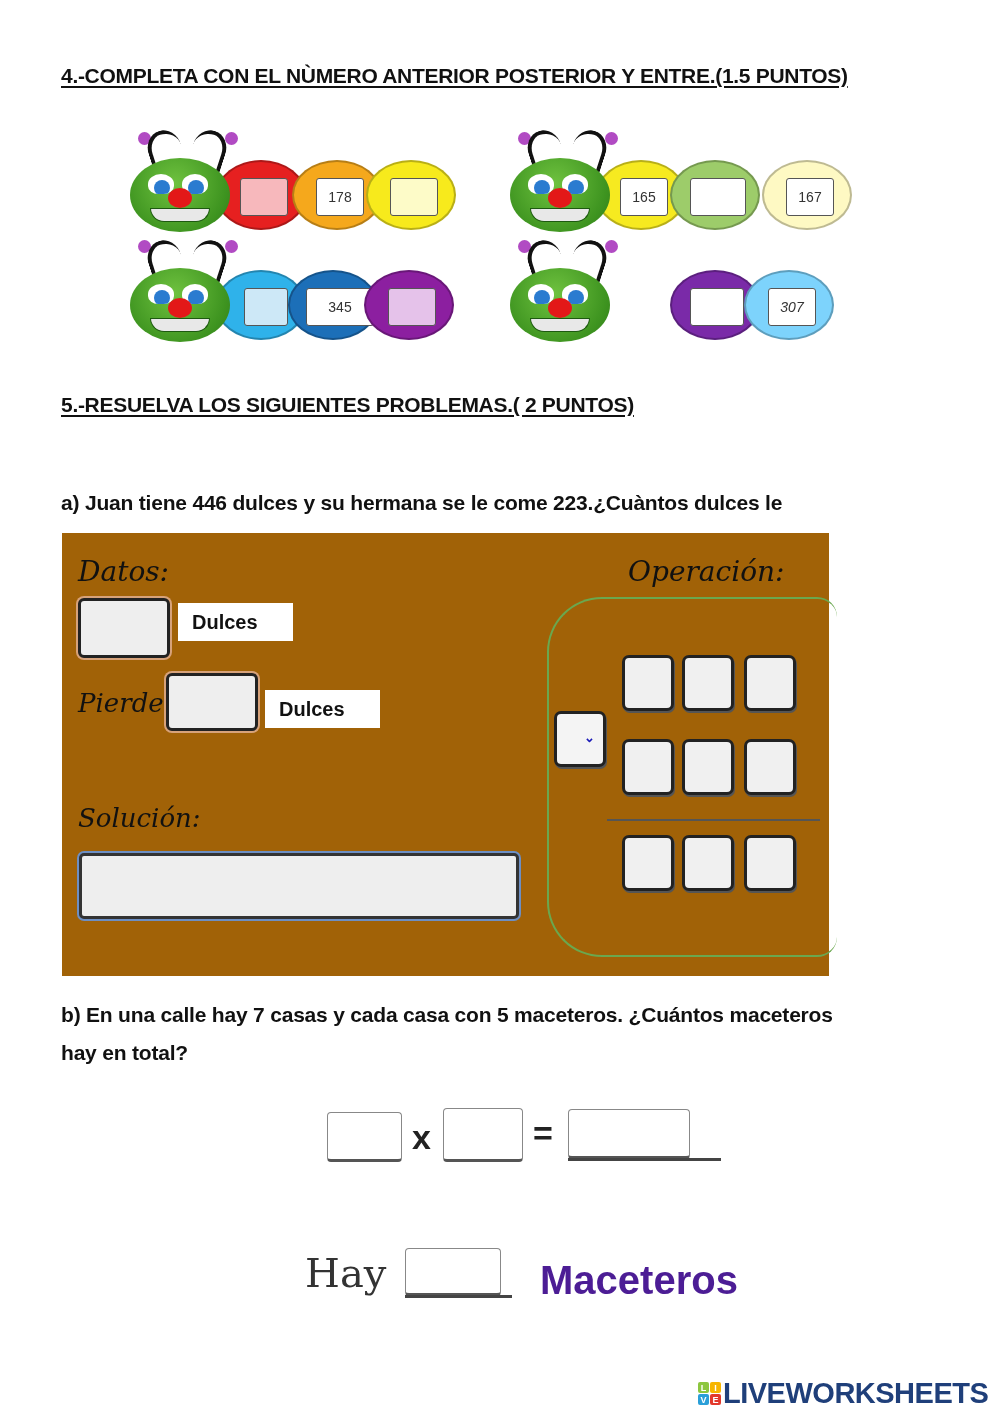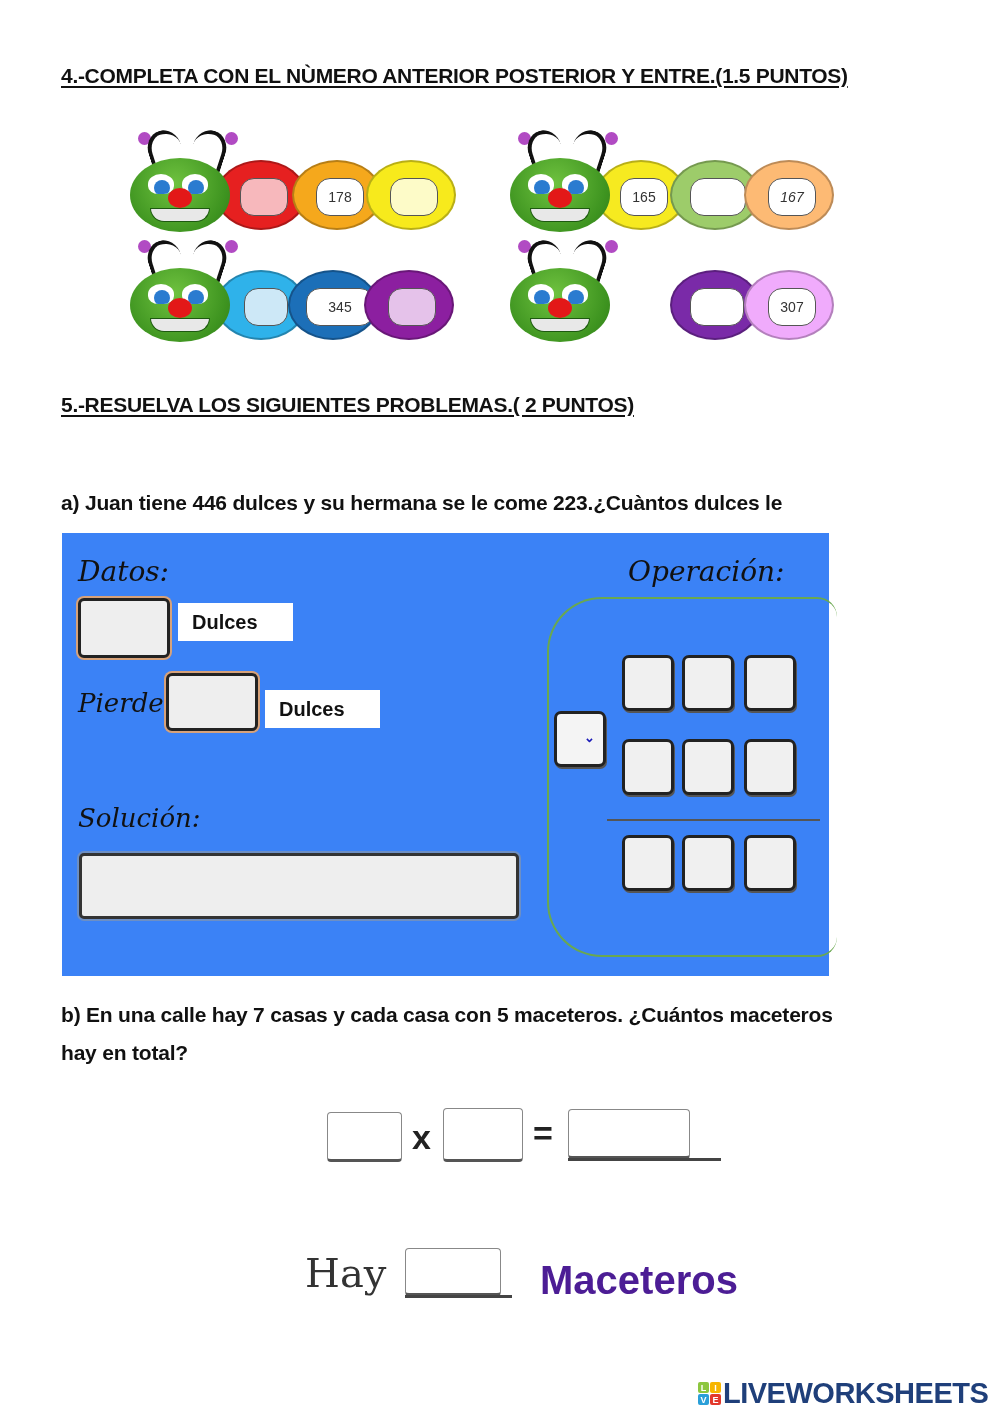--- a/index.html
+++ b/index.html
@@ -20,26 +20,26 @@
     .ball { position: absolute; width: 13px; height: 13px; border-radius: 50%; background: #b14bc3; }
     .head { position: absolute; left: 0; top: 38px; width: 100px; height: 74px; border-radius: 50%;
       background: radial-gradient(circle at 45% 35%, #6fc23f, #3e9420 70%, #2f7a17); }
     .eye { position: absolute; top: 16px; width: 26px; height: 20px; border-radius: 50% 50% 40% 40%;
       background: #fff; overflow: hidden; }
     .eye::after { content: ""; position: absolute; left: 6px; top: 6px; width: 16px; height: 16px; border-radius: 50%; background: #2a7bd0; }
     .eye-l { left: 18px; } .eye-r { left: 52px; }
     .nose { position: absolute; left: 38px; top: 30px; width: 24px; height: 20px; border-radius: 50%; background: #e31818; }
     .mouth { position: absolute; left: 20px; top: 50px; width: 60px; height: 14px; border-radius: 0 0 30px 30px; background: #e8e8e8; border: 1px solid #1d5a10; }
     .seg { position: absolute; top: 40px; width: 90px; height: 70px; border-radius: 50%; border: 2px solid rgba(0,0,0,0.25); }
-    .seg-box { position: absolute; left: 22px; top: 16px; width: 48px; height: 38px; border: 1.5px solid #555; border-radius: 14px;
+    .seg-box { position: absolute; left: 22px; top: 16px; width: 48px; height: 38px; border: 1.5px solid #555; border-radius: 3px;
       display: flex; align-items: center; justify-content: center; font-size: 14px; color: #333; }
     .seg-box.filled { background: #fff; }
 
     
-    .panel { position: absolute; left: 62px; top: 533px; width: 767px; height: 443px; background: #3b82f6; }
+    .panel { position: absolute; left: 62px; top: 533px; width: 767px; height: 443px; background: #a16207; }
     .script { font-family: "DejaVu Serif", serif; font-style: italic; color: #111; }
     .orange-box { position: absolute; border: 3px solid #222; border-radius: 6px; box-shadow: 0 0 0 2px #d7a27a; background: #eeeeee; }
     .label-white { position: absolute; background: #fff; font-weight: bold; font-size: 20px; padding-left: 14px; display: flex; align-items: center; }
     .sol-box { position: absolute; border: 3px solid #333; border-radius: 5px; box-shadow: 0 0 0 2px #6d8fc4; background: #eeeeee; }
     .op-frame { position: absolute; left: 485px; top: 64px; width: 290px; height: 360px; border: 2.5px solid #6aa84f; border-right: none; border-radius: 55px 20px 20px 55px; }
     .digit { position: absolute; width: 52px; height: 56px; border: 3px solid #222; border-radius: 7px; background: #f0f0f0; box-shadow: 1px 2px 0 #555; }
     .sign-select { position: absolute; width: 52px; height: 56px; border: 3px solid #222; border-radius: 7px; background: #f4f4f4; box-shadow: 1px 2px 0 #555; }
     .chevron { position: absolute; right: 8px; top: 16px; color: #1a1ab8; font-size: 13px; font-weight: bold; }
     .op-line { position: absolute; left: 545px; top: 286px; width: 213px; height: 2px; background: #555; }
 
@@ -84,21 +84,21 @@
   <span class="ball" style="left:8px; top:12px;"></span>
   <span class="ball" style="left:95px; top:12px;"></span>
   <span class="antenna antenna-l"></span>
   <span class="antenna antenna-r"></span>
   <div class="seg" style="left:86px; background:#f6ea20;">
     <div class="seg-box filled">165</div>
   </div>
   <div class="seg" style="left:160px; background:#9dcc6a;">
     <div class="seg-box filled" style="left:18px; width:56px;"></div>
   </div>
-  <div class="seg" style="left:234px; background:#fdba74;font-style:italic;">
+  <div class="seg" style="left:252px; background:#fef9c3;">
     <div class="seg-box filled">167</div>
   </div>
   <div class="head">
     <span class="eye eye-l"></span>
       <span class="eye eye-r"></span>
       <span class="nose"></span>
       <span class="mouth"></span>
   </div>
 </div>
 
@@ -125,21 +125,21 @@
 </div>
 
 <div class="cat" style="left:510px; top:230px;">
   <span class="ball" style="left:8px; top:10px;"></span>
   <span class="ball" style="left:95px; top:10px;"></span>
   <span class="antenna antenna-l"></span>
   <span class="antenna antenna-r"></span>
   <div class="seg" style="left:160px; background:#7a2aa8;">
     <div class="seg-box filled" style="left:18px; width:54px;"></div>
   </div>
-  <div class="seg" style="left:234px; background:#f0abfc;">
+  <div class="seg" style="left:234px; background:#7dd3fc;font-style:italic;">
     <div class="seg-box filled">307</div>
   </div>
   <div class="head">
     <span class="eye eye-l"></span>
       <span class="eye eye-r"></span>
       <span class="nose"></span>
       <span class="mouth"></span>
   </div>
 </div>
 

